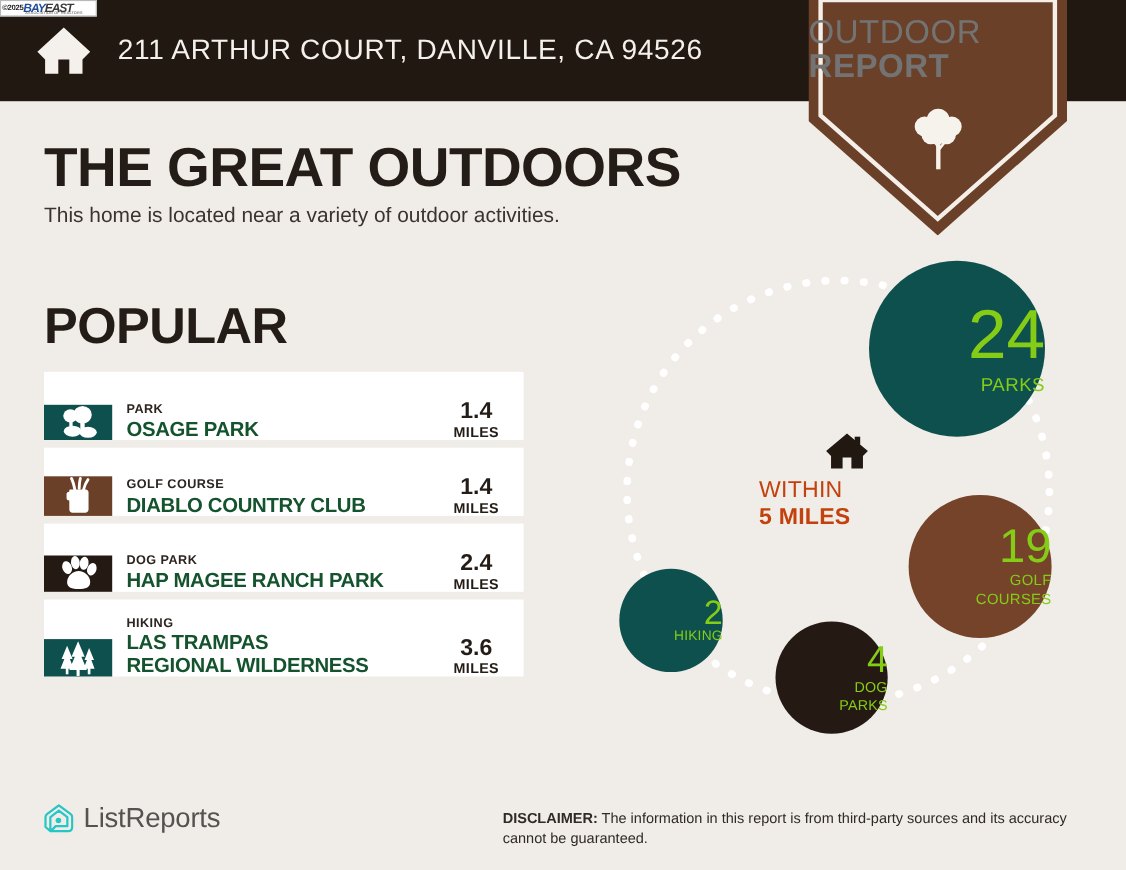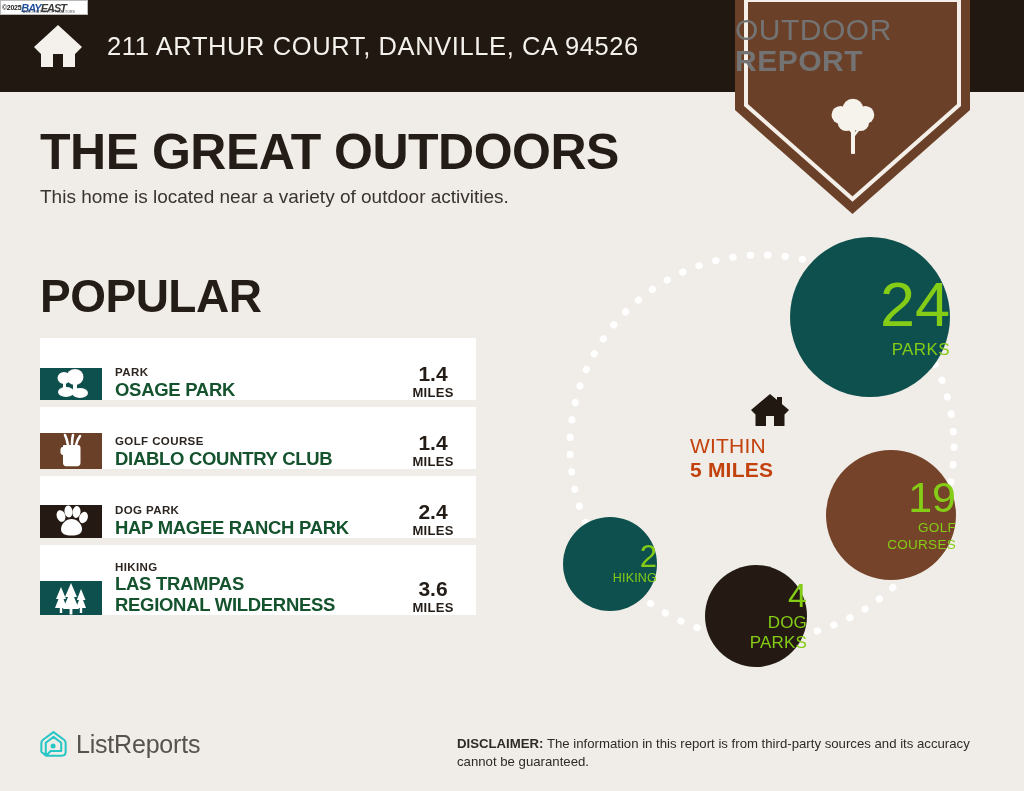--- a/index.html
+++ b/index.html
@@ -105,21 +105,21 @@
   .c-parks { left: 250px; top: 12px; width: 160px; height: 160px; background: #0e504e; }
   .c-parks .num { font-size: 63px; }
   .c-parks .lbl { font-size: 17px; margin-top: 6px; letter-spacing: .4px; }
 
   .c-golf { left: 286px; top: 225px; width: 130px; height: 130px; background: #75432a; }
   .c-golf .num { font-size: 43px; }
   .c-golf .lbl { font-size: 13.5px; margin-top: 3px; letter-spacing: .3px; }
 
   .c-dog { left: 165px; top: 340px; width: 102px; height: 102px; background: #241a13; }
   .c-dog .num { font-size: 34px; }
-  .c-dog .lbl { font-size: 17px; margin-top: 2px; letter-spacing: .2px; margin-left: 38px; }
+  .c-dog .lbl { font-size: 13px; margin-top: 2px; letter-spacing: .2px; margin-left: 38px; }
 
   .c-hiking { left: 23px; top: 292px; width: 94px; height: 94px; background: #0e504e; }
   .c-hiking .num { font-size: 31px; }
   .c-hiking .lbl { font-size: 12.5px; margin-top: 1px; letter-spacing: .2px; }
 
   .center-block {
     position: absolute; left: 150px; top: 168px; width: 160px;
     text-align: left; color: #c2410c;
   }
   .center-home { display: block; margin: 0 auto 7px; }

